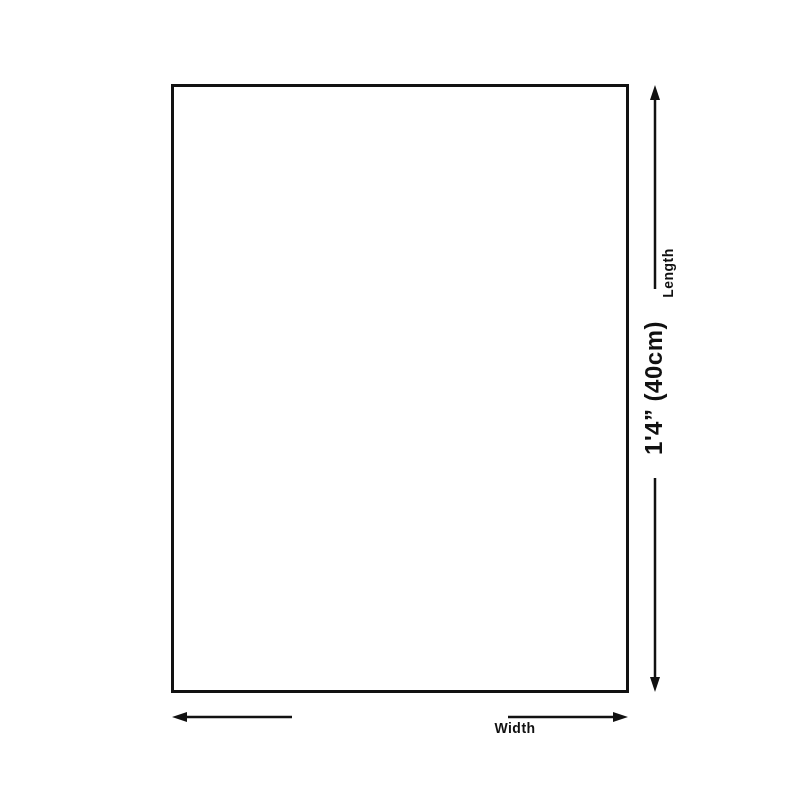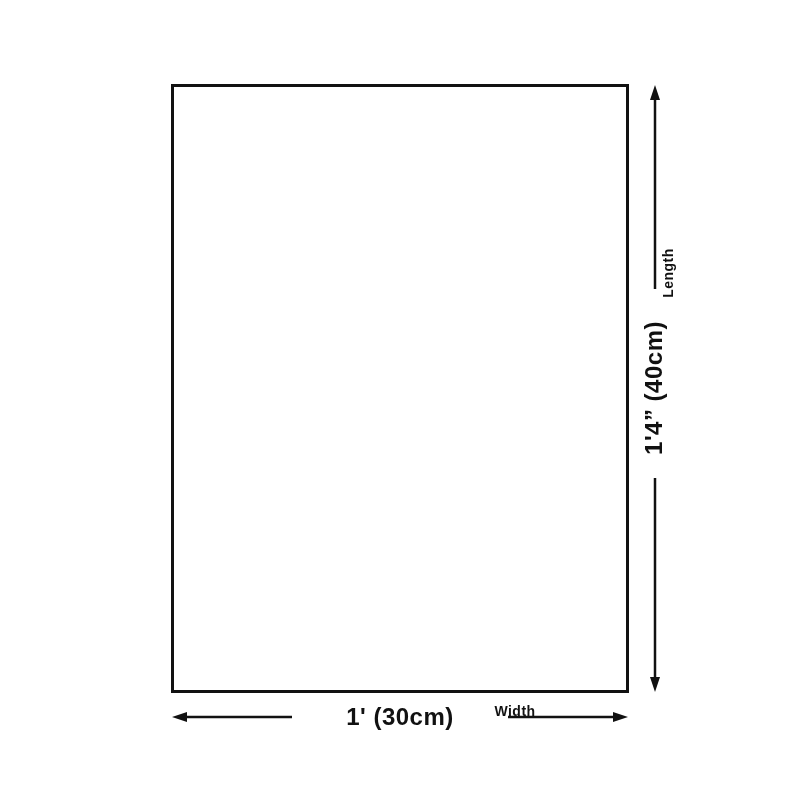--- a/index.html
+++ b/index.html
@@ -57,21 +57,21 @@
     font-size: 24px;
     letter-spacing: 0.5px;
   }
   .label.small {
     font-size: 14px;
     letter-spacing: 0.5px;
   }
   .length-value { left: 654px; top: 388px; }
   .length-caption { left: 668px; top: 273px; }
   .width-value { left: 400px; top: 717px; }
-  .width-caption { left: 515px; top: 711px; }
+  .width-caption { left: 515px; top: 728px; }
 </style>
 </head>
 <body>
 
 <div class="stage">
 
   <div class="product-rect"></div>
 
   <svg class="arrows" viewBox="0 0 800 800" aria-hidden="true">
 
@@ -87,17 +87,16 @@
       <line class="stroke" x1="185" y1="717" x2="292" y2="717"></line>
       <line class="stroke" x1="508" y1="717" x2="616" y2="717"></line>
       <polygon class="head" points="628,717 613,712 613,722"></polygon>
     </g>
   </svg>
 
   <div class="label vertical big length-value">1'4” (40cm)</div>
 
   <div class="label vertical small length-caption">Length</div>
 
-  <div class="label big width-value">1' (30cm)</div>
 
   <div class="label small width-caption">Width</div>
 
 </div>
 
 </body></html>

